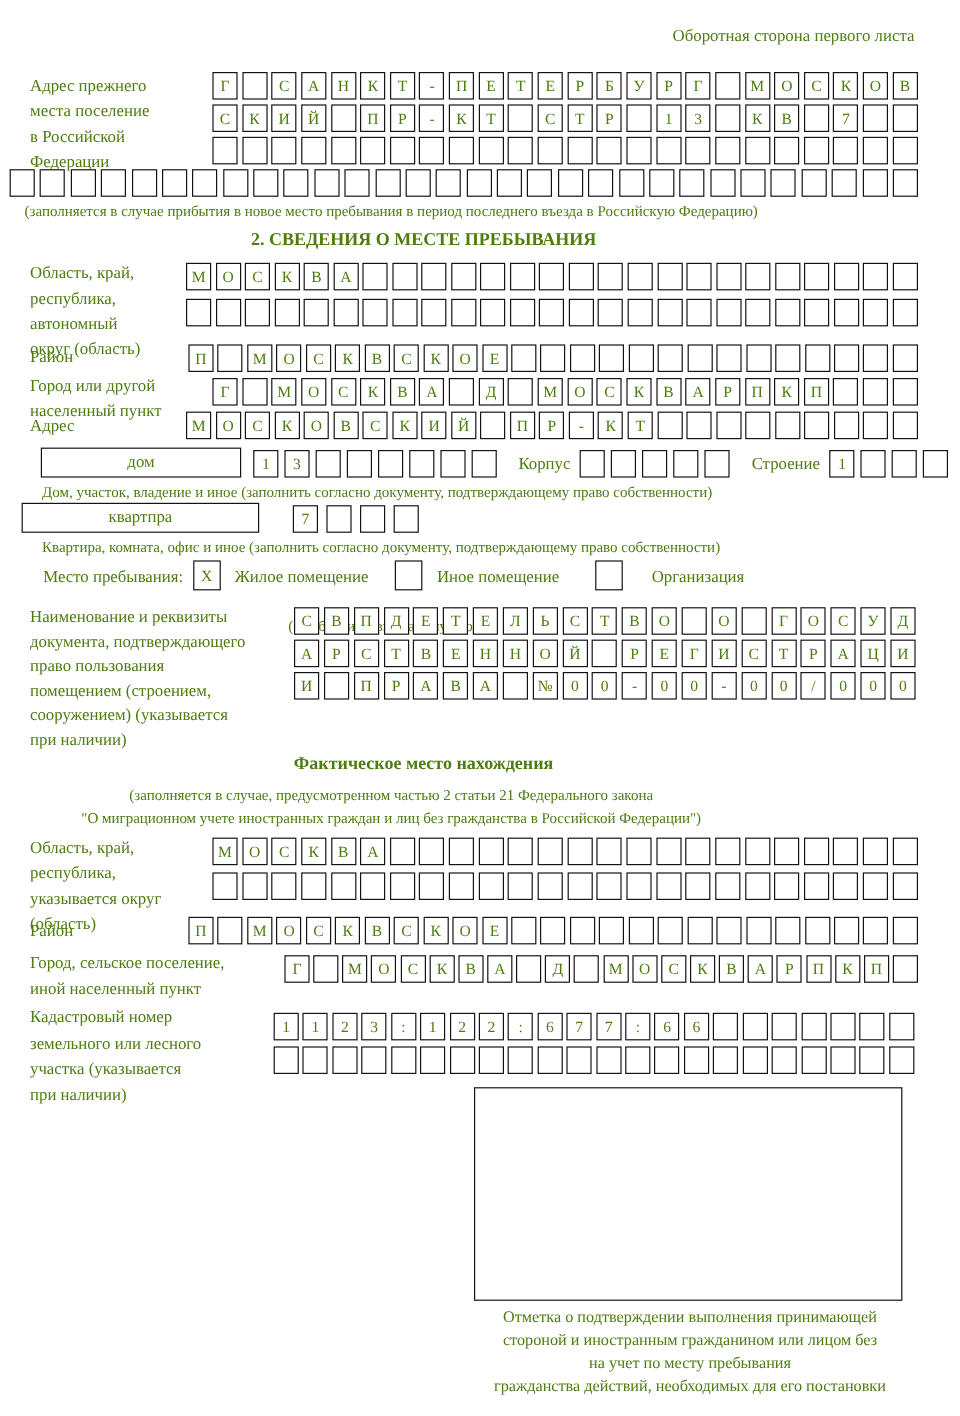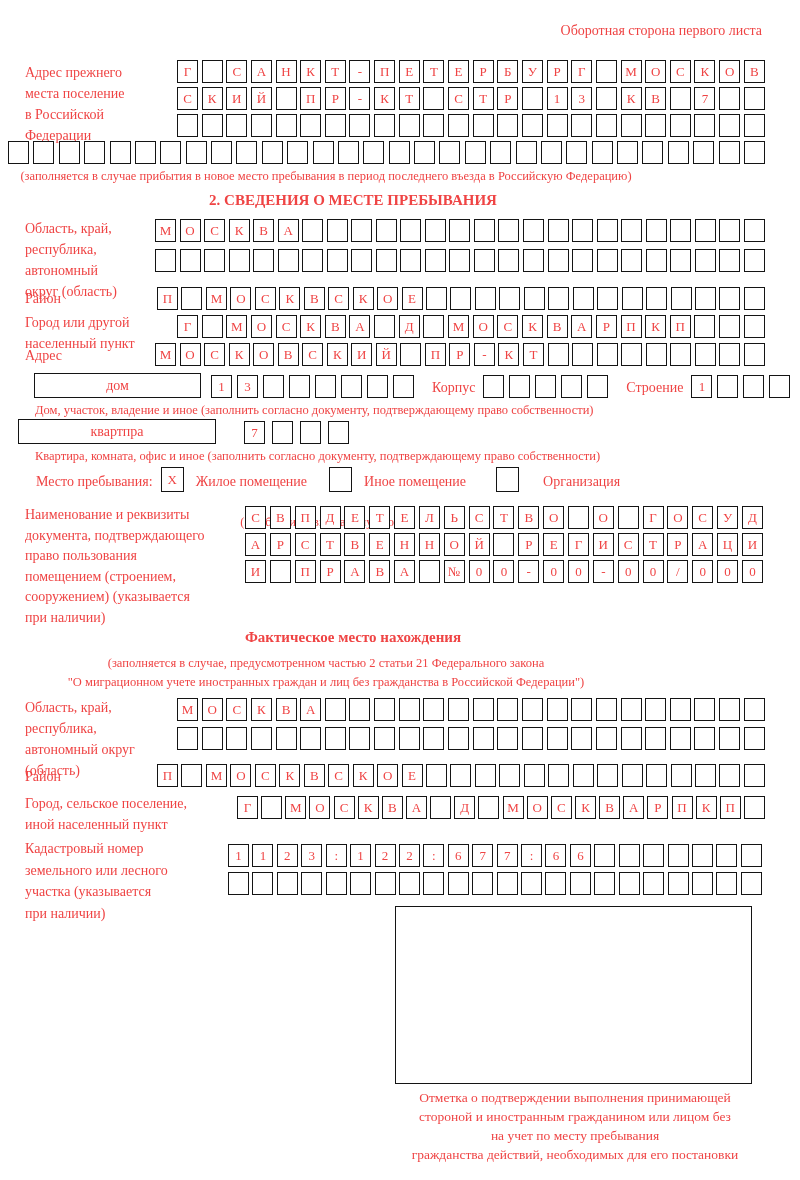--- a/index.html
+++ b/index.html
@@ -1,16 +1,16 @@
 <!DOCTYPE html>
 <html><head>
 <meta charset="utf-8">
 <style>
   html,body{margin:0;padding:0;background:#ffffff;}
-  .page{position:relative;width:800px;height:1180px;background:#fff;color:#ef4444;
+  .page{position:relative;width:800px;height:1180px;background:#fff;color:#4d7c0f;
         font-family:"Liberation Serif","DejaVu Serif",serif;overflow:hidden;}
   .abs{position:absolute;}
   .lbl{font-size:14px;line-height:21px;}
   .note{font-size:12.5px;}
   .center{text-align:center;width:652px;left:0;}
   .title{font-weight:bold;font-size:15px;padding-left:27px;}
   .boxes{display:flex;justify-content:space-between;}
   .cell{flex:0 0 19px;width:19px;height:21px;border:1.5px solid #141414;
         display:flex;align-items:center;justify-content:center;
         font-size:13px;font-family:"Liberation Serif","DejaVu Serif",serif;background:#fff;}
@@ -431,21 +431,21 @@
       <span class="cell">0</span>
     </div>
 
   <div class="abs title center" style="top:629px;">Фактическое место нахождения</div>
   <div class="abs fnote center" style="top:654px;">(заполняется в случае, предусмотренном частью 2 статьи 21 Федерального закона</div>
   <div class="abs fnote center" style="top:673px;">"О миграционном учете иностранных граждан и лиц без гражданства в Российской Федерации")</div>
 
   <div class="abs lbl" style="left:25px;top:697px;">
     <div>Область, край,</div>
     <div>республика,</div>
-    <div>автономный округ</div>
+    <div>указывается округ</div>
     <div>(область)</div>
   </div>
   <div class="abs boxes" style="left:177px;top:698px;width:588px;">
       <span class="cell">М</span>
       <span class="cell">О</span>
       <span class="cell">С</span>
       <span class="cell">К</span>
       <span class="cell">В</span>
       <span class="cell">А</span>
       <span class="cell"></span>

